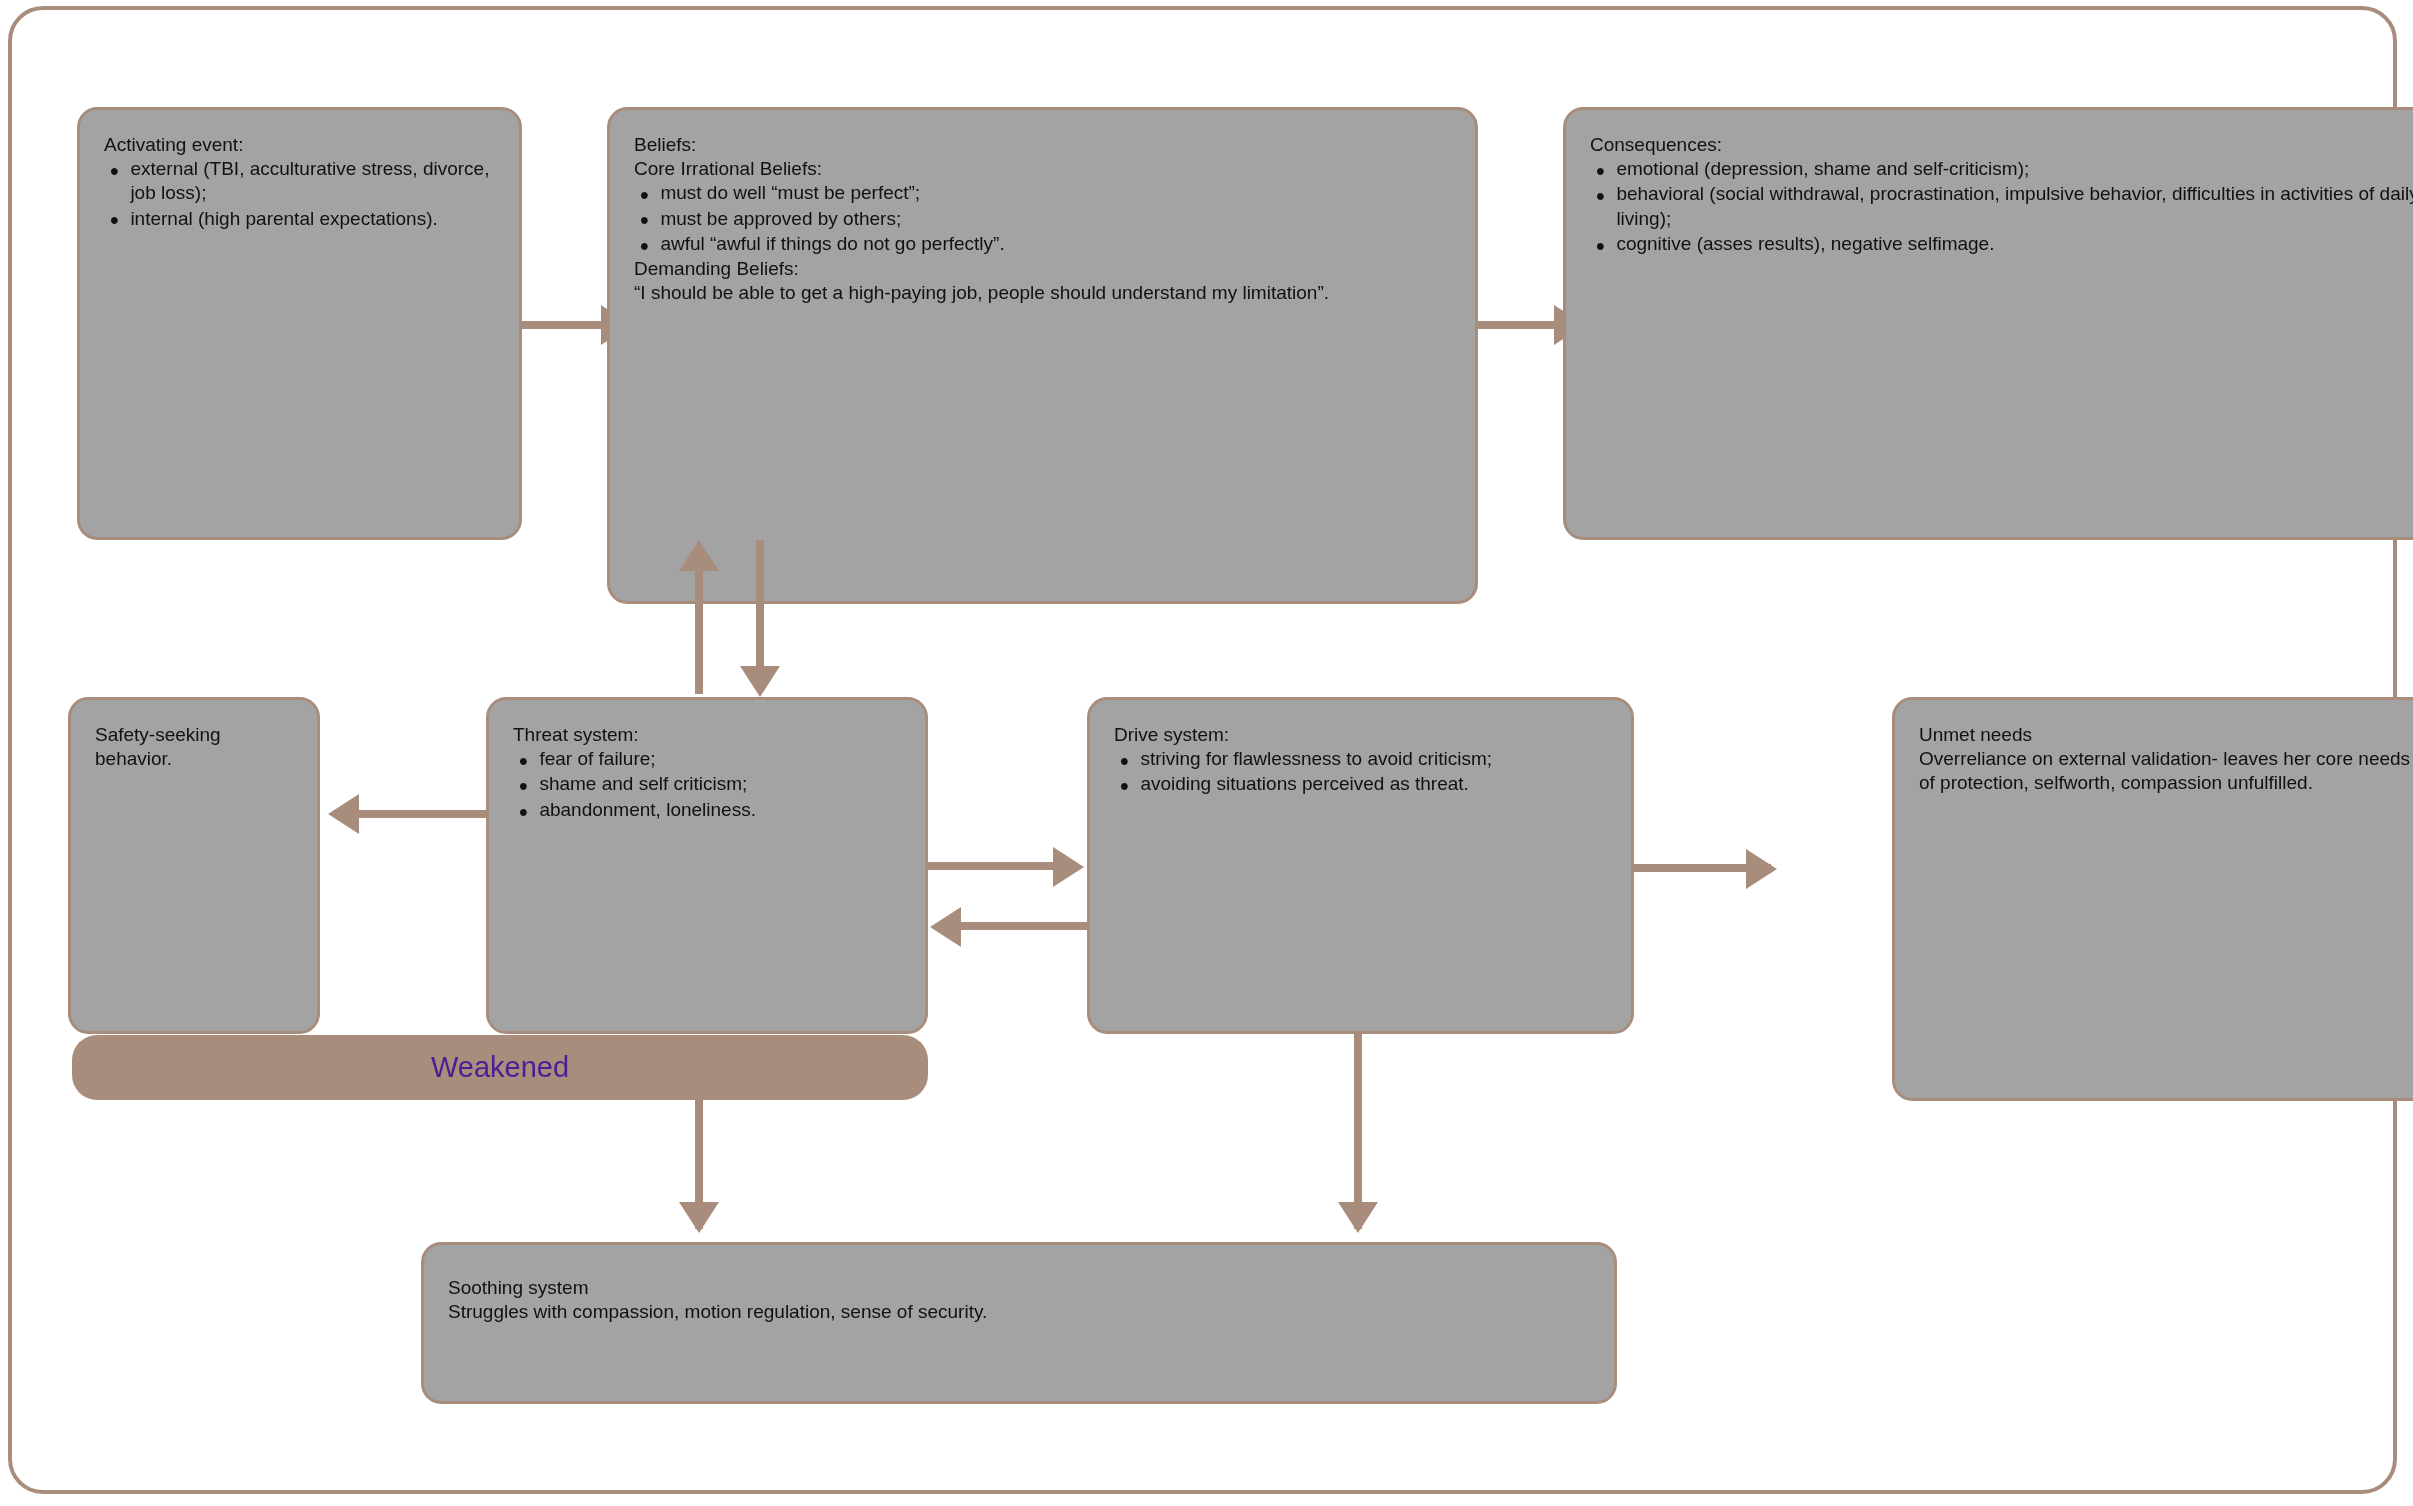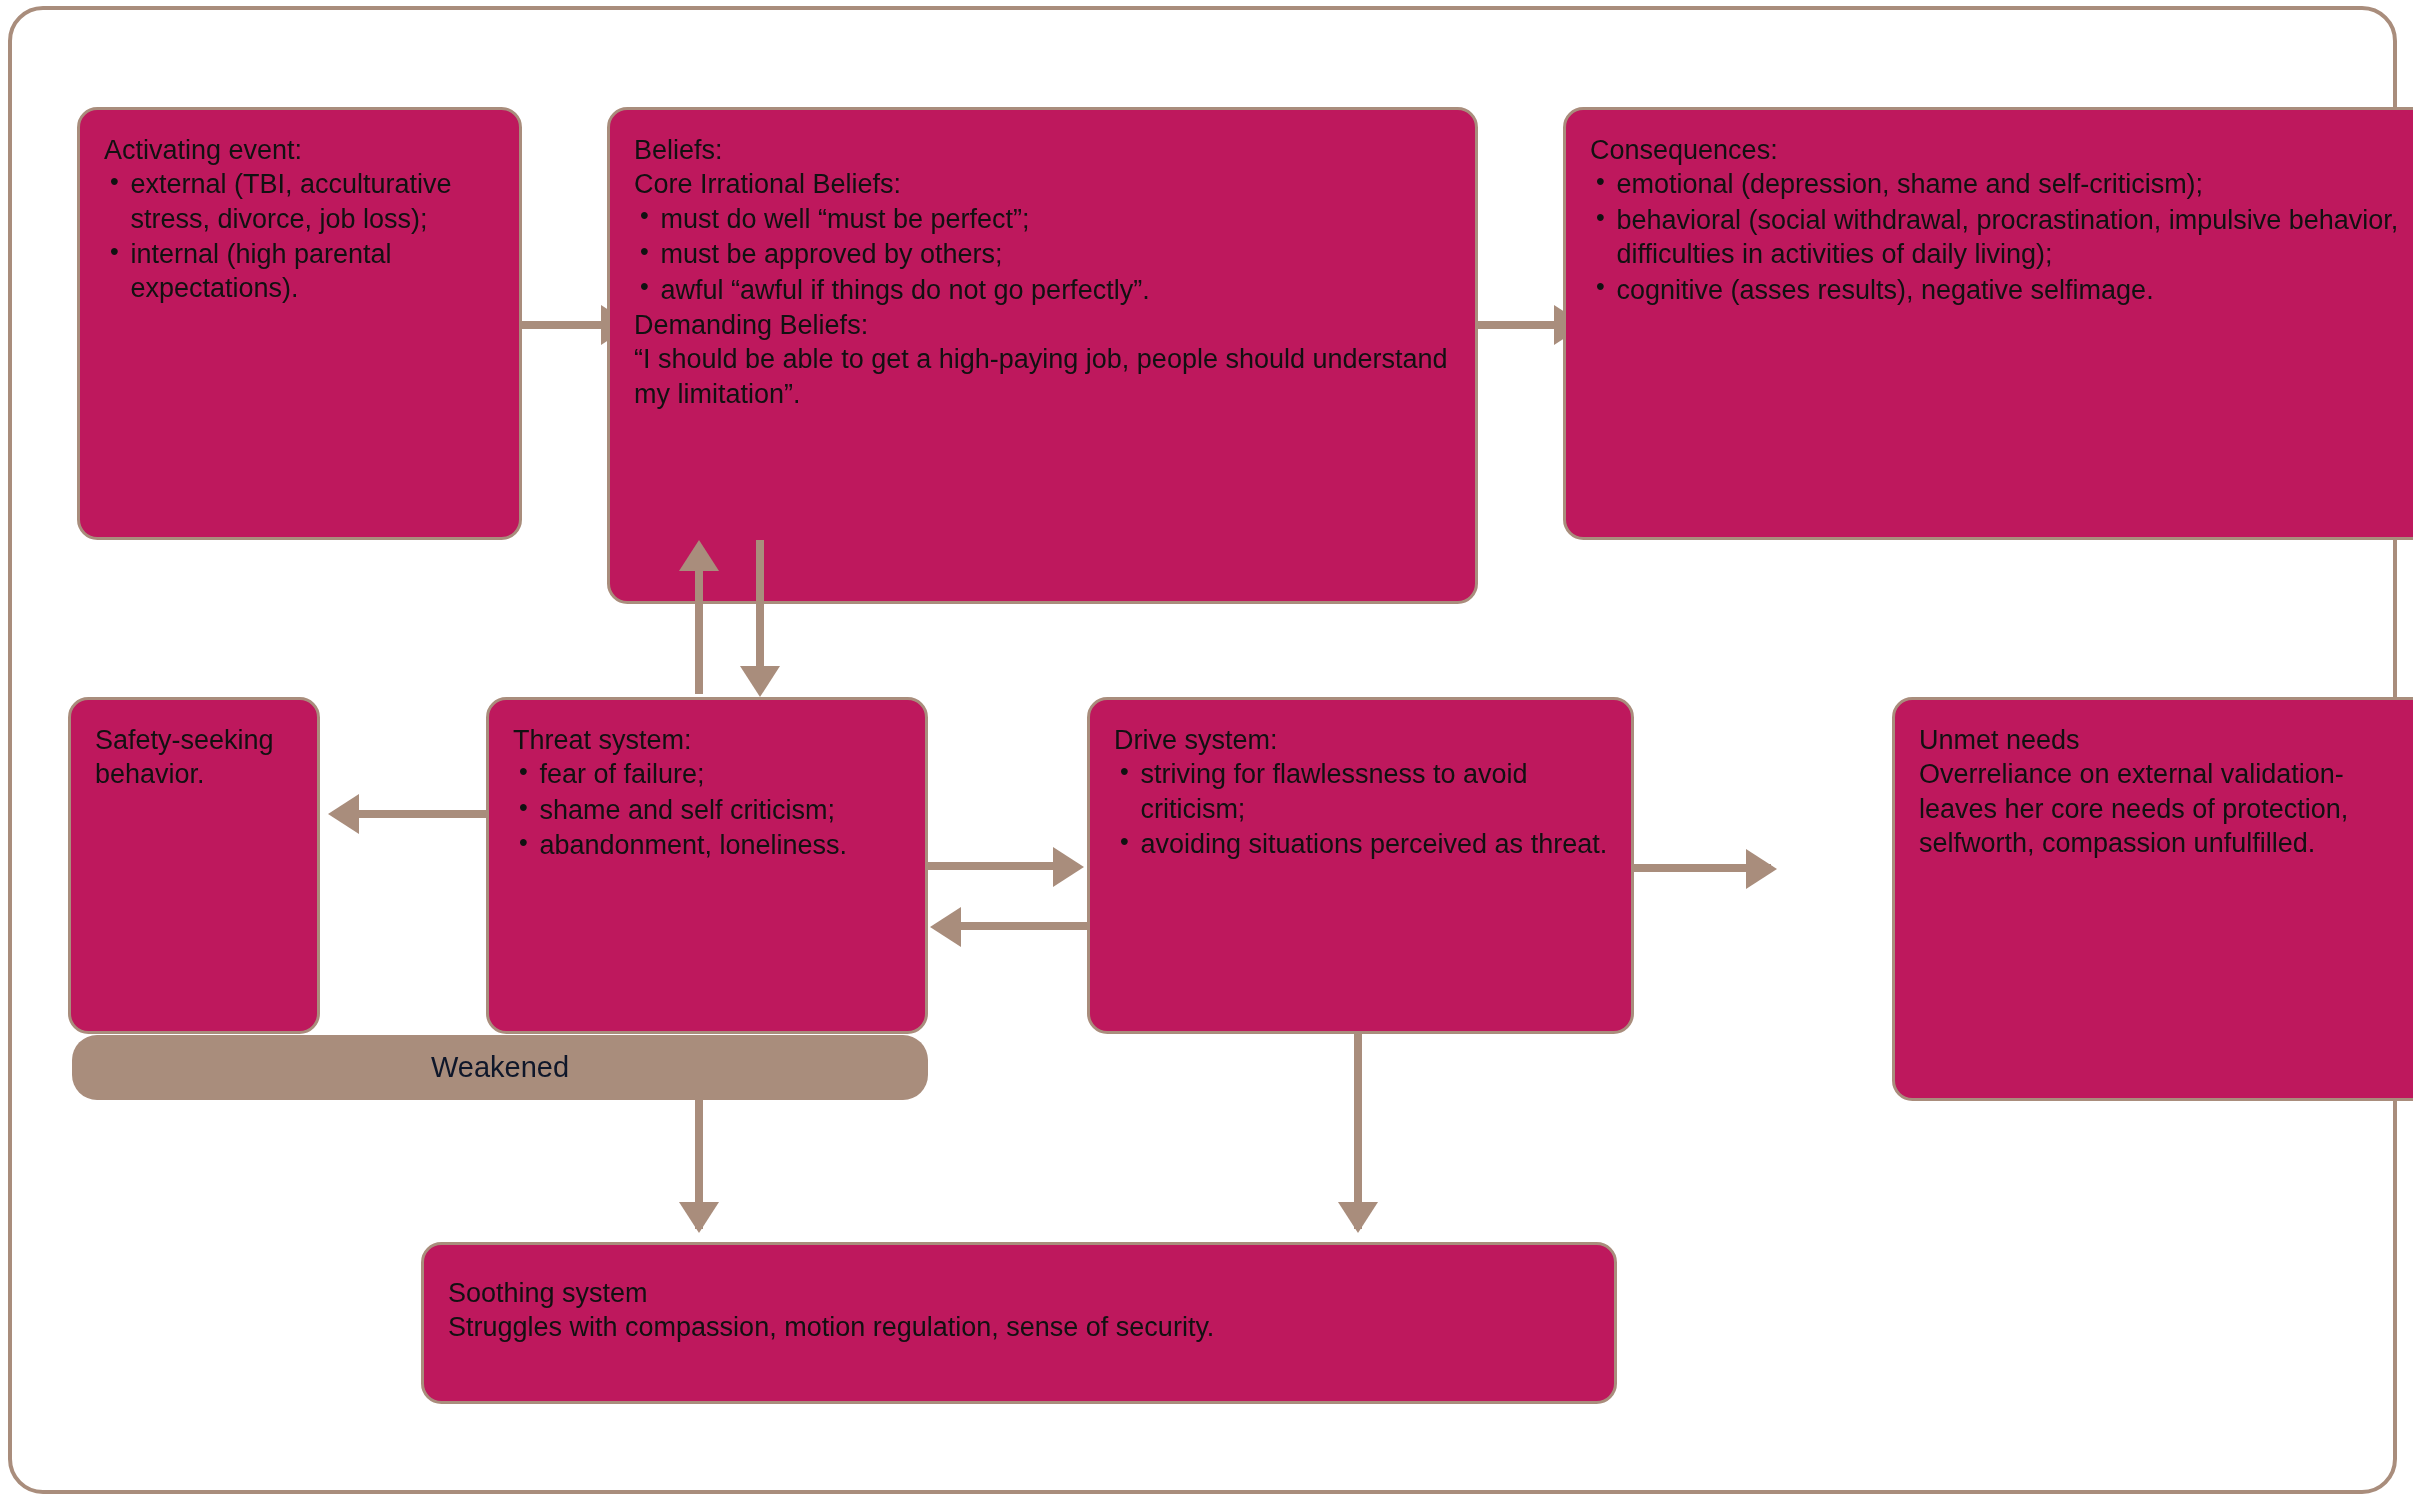--- a/index.html
+++ b/index.html
@@ -25,25 +25,25 @@
     width: 2389px;
     height: 1488px;
     border: 4.2px solid #a98d7c;
     border-radius: 35px;
     box-sizing: border-box;
     background: transparent;
   }
   .box {
     position: absolute;
     box-sizing: border-box;
-    background: #be185d;
+    background: #a3a3a3;
     border: 3.6px solid #a98d7c;
     border-radius: 20.4px;
     color: #111111;
-    font-size: 27px;
+    font-size: 19px;
     line-height: 1.27;
   }
   .box .pad {
     padding: 23px 20.4px 15.6px 24px;
   }
   .hdr {
     display: block;
     white-space: pre-line;
   }
   ul.bul {
@@ -65,21 +65,21 @@
   }
   .plain {
     white-space: pre-line;
     display: block;
   }
   
   #weakened {
     position: absolute;
     background: #a98d7c;
     border-radius: 25px;
-    color: #0f172a;
+    color: #4c1d95;
     font-size: 29px;
     display: flex;
     align-items: center;
     justify-content: center;
   }
   
   .arw-line {
     position: absolute;
     background: #a98d7c;
   }

